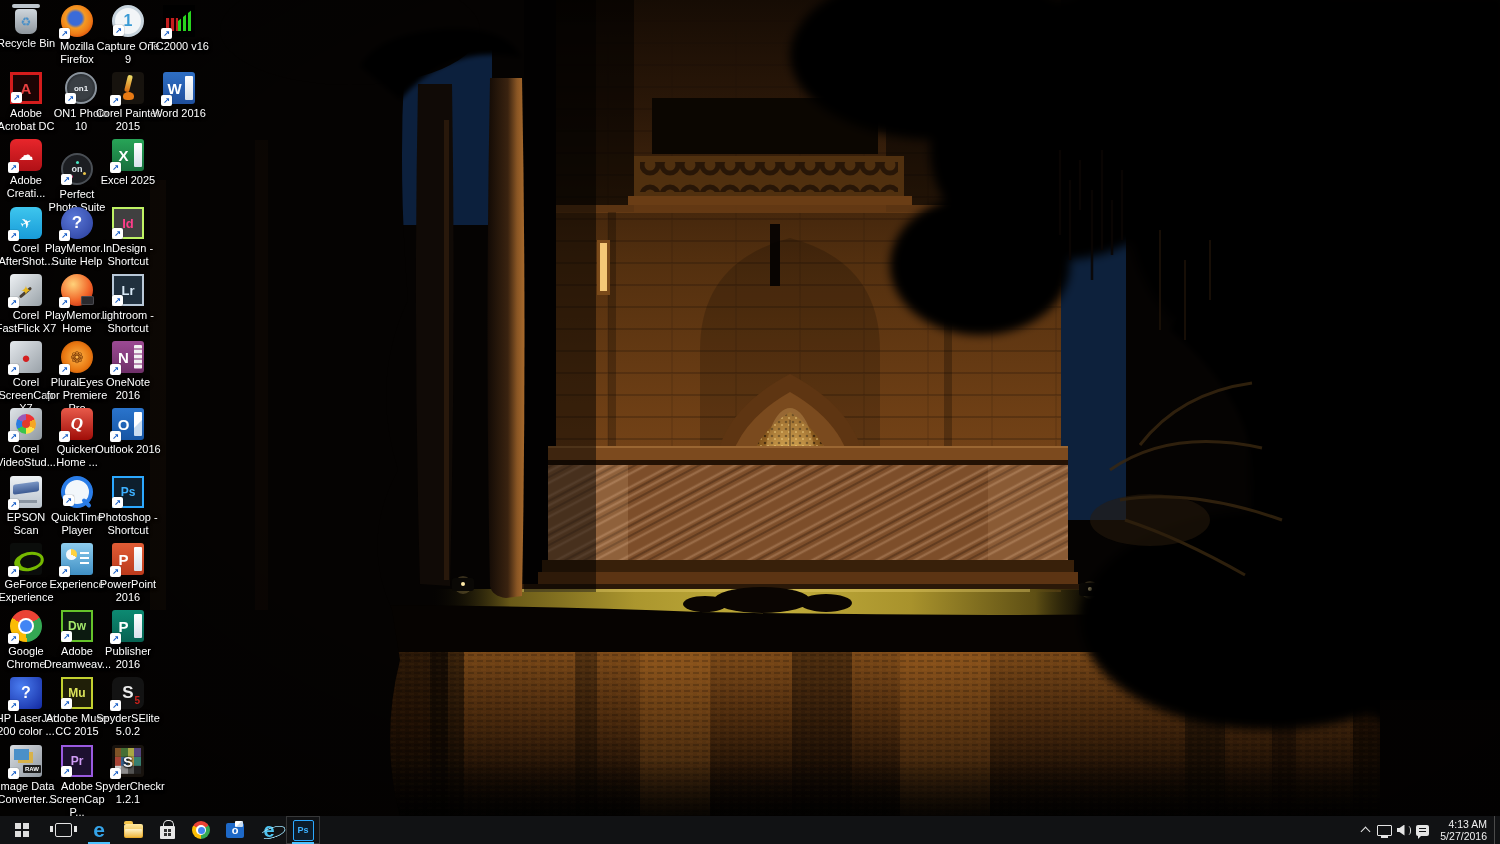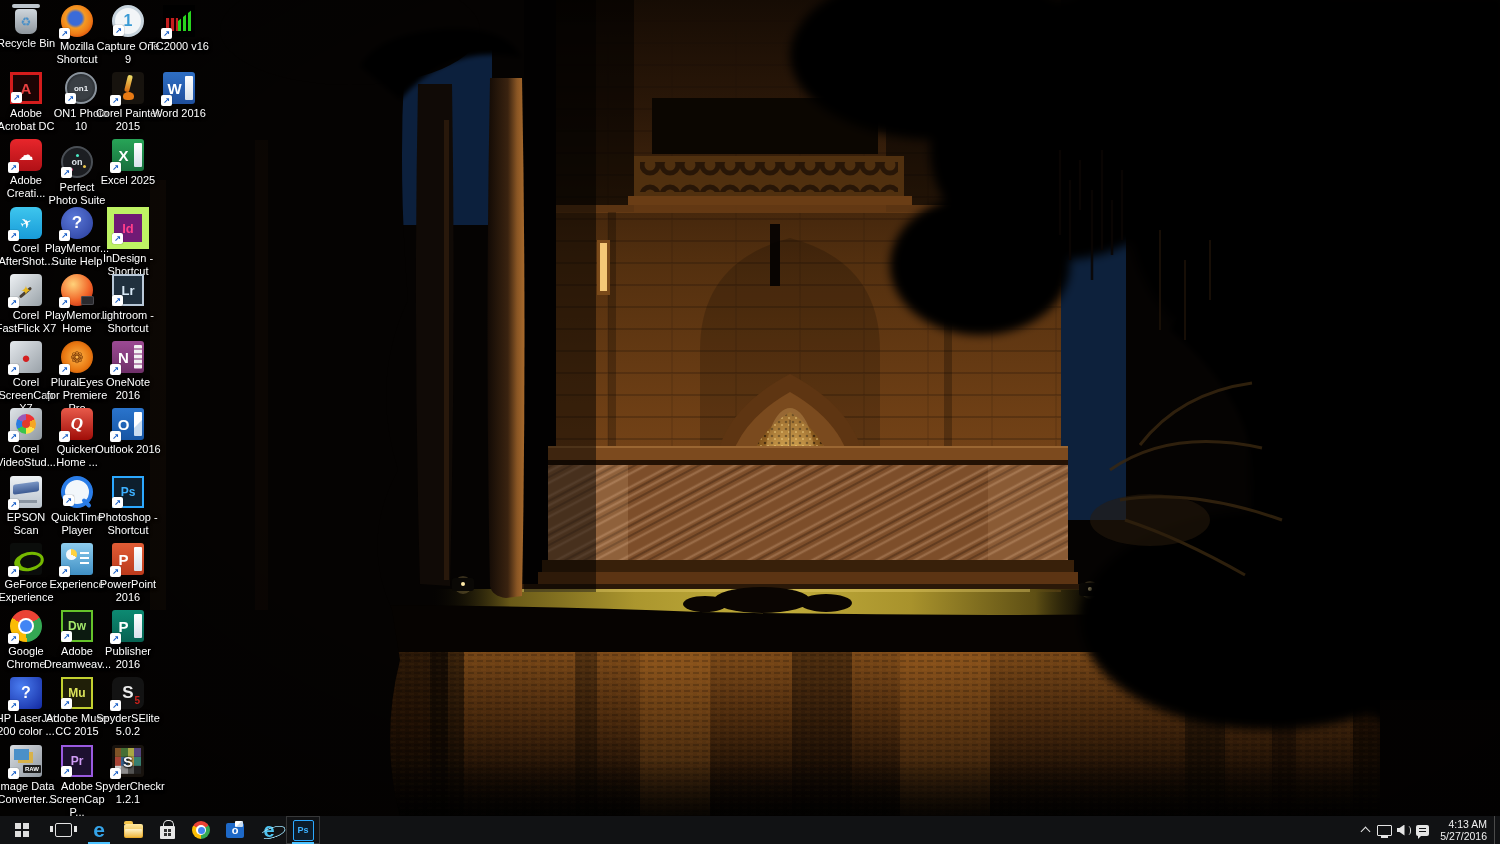--- a/index.html
+++ b/index.html
@@ -60,21 +60,21 @@
   .ic-word .g,.ic-excel .g,.ic-onenote .g,.ic-outlook .g,.ic-powerpoint .g,.ic-publisher .g{padding-right:9px;}
   .ic-creative-cloud{background:linear-gradient(#e8262b,#b01016);border-radius:6px;color:#fff;font-size:15px;}
   .ic-perfect-photo{border-radius:50%;background:#1c1e22;border:2px solid #4a4f55;color:#dfe5ea;
       font-size:9px;font-weight:bold;width:28px;height:28px;}
   .ic-perfect-photo::after{content:"";position:absolute;left:7px;top:20px;width:3px;height:3px;border-radius:50%;
       background:#e84a8a;box-shadow:6px -14px 0 #4ae8c4,13px -3px 0 #e8c44a;}
   .ic-aftershot{background:linear-gradient(#3ec6ee,#189bd8);border-radius:6px;color:#fff;font-size:14px;}
   .ic-aftershot .g{transform:rotate(-25deg);}
   .ic-pm-help{border-radius:50%;background:radial-gradient(circle at 40% 35%,#5a78d8,#283c9a);
       color:#fff;font-weight:bold;font-size:17px;}
-  .ic-indesign{background:#701a75;border:7px solid #bef264;color:#ff3d8a;font-weight:bold;font-size:13px;
+  .ic-indesign{background:#404040;border:2px solid #bef264;color:#ff3d8a;font-weight:bold;font-size:13px;
       width:28px;height:28px;}
   .ic-fastflick{background:linear-gradient(135deg,#eef1f4,#99a2a8);border-radius:4px;color:#e8b820;font-size:13px;}
   .ic-fastflick::after{content:"";position:absolute;left:8px;top:17px;width:15px;height:3px;background:#4a4034;
       transform:rotate(-40deg);border-radius:2px;}
   .ic-pm-home{border-radius:50%;background:radial-gradient(circle at 38% 32%,#ffd27a,#f2682a 55%,#b81c0e);}
   .ic-pm-home::after{content:"";position:absolute;right:-1px;bottom:1px;width:13px;height:9px;
       background:#2a2a2e;border-radius:2px;box-shadow:inset 0 0 0 1px #4a4a50;}
   .ic-lightroom{background:#20303e;border:2px solid #b8c8d8;color:#d8e8f5;font-weight:bold;font-size:13px;
       width:28px;height:28px;}
   .ic-screencap{background:linear-gradient(135deg,#e4e8ec,#99a1a8);border-radius:4px;color:#d42020;font-size:15px;}
@@ -396,21 +396,21 @@
         <div class="cell" style="left: -7px; top: 5px;">
           <div class="ic ic-recycle-bin">
             <span class="g">♻</span>
           </div>
           <div class="lbl">Recycle Bin</div>
         </div>
         <div class="cell" style="left: 44px; top: 5px;">
           <div class="ic ic-firefox">
             <span class="arr">↗</span>
           </div>
-          <div class="lbl">Mozilla Shortcut</div>
+          <div class="lbl">Mozilla Firefox</div>
         </div>
         <div class="cell" style="left: 95px; top: 5px;">
           <div class="ic ic-capture-one">
             <span class="g">1</span>
             <span class="arr">↗</span>
           </div>
           <div class="lbl">Capture One 9</div>
         </div>
         <div class="cell" style="left: 146px; top: 5px;">
           <div class="ic ic-tc2000">
@@ -445,21 +445,21 @@
           </div>
           <div class="lbl">Word 2016</div>
         </div>
         <div class="cell" style="left: -7px; top: 139px;">
           <div class="ic ic-creative-cloud">
             <span class="g">☁</span>
             <span class="arr">↗</span>
           </div>
           <div class="lbl">Adobe Creati...</div>
         </div>
-        <div class="cell" style="left: 44px; top: 146px;">
+        <div class="cell" style="left: 44px; top: 153px;">
           <div class="ic ic-perfect-photo">
             <span class="g">on</span>
             <span class="arr">↗</span>
           </div>
           <div class="lbl">Perfect Photo Suite 9</div>
         </div>
         <div class="cell" style="left: 95px; top: 139px;">
           <div class="ic ic-excel">
             <span class="g">X</span>
             <span class="arr">↗</span>

